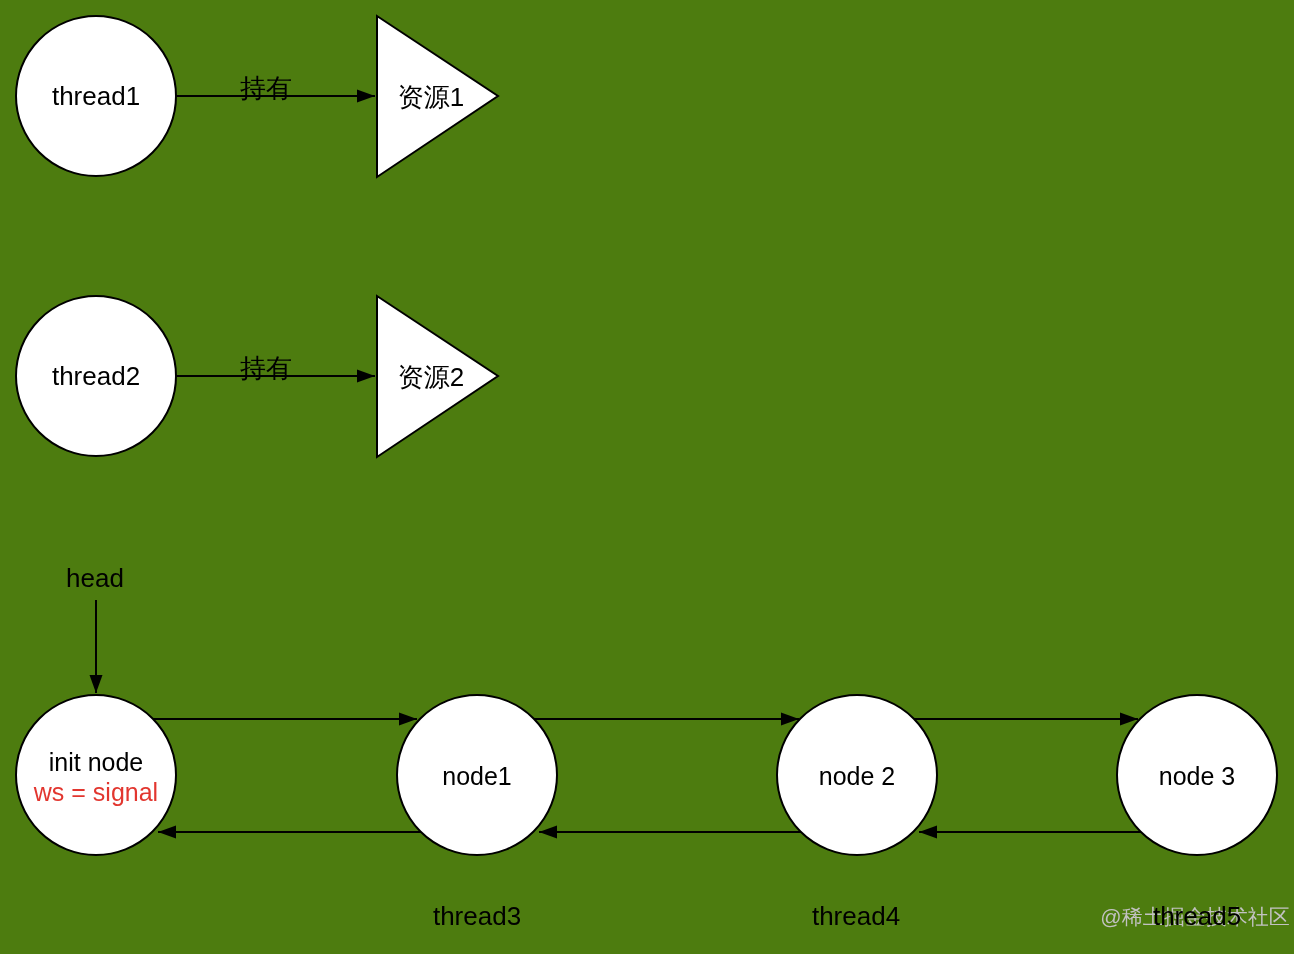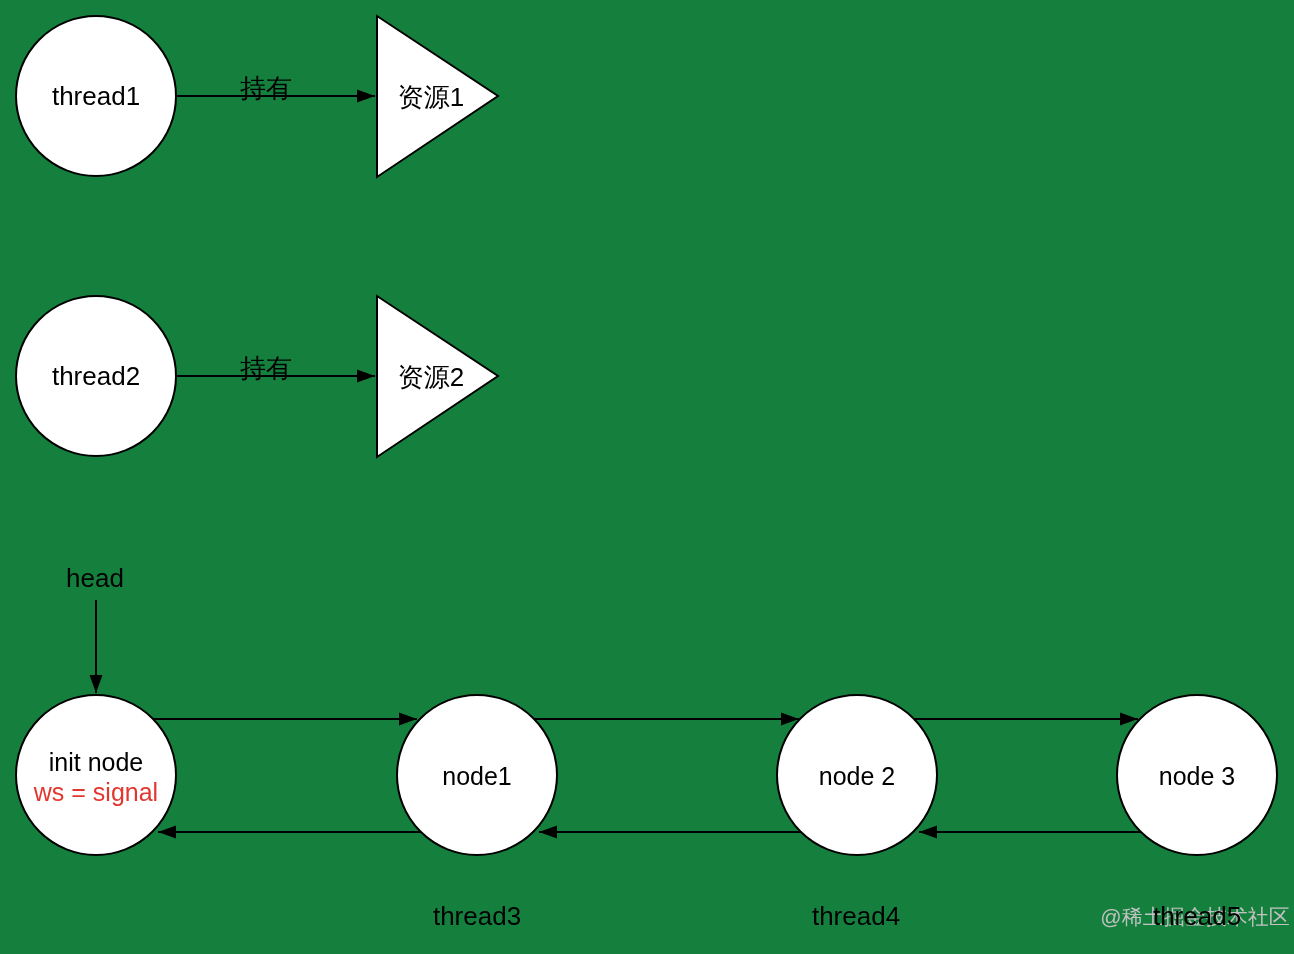--- a/index.html
+++ b/index.html
@@ -7,21 +7,21 @@
     padding: 0;
     background: #ffffff;
     width: 1294px;
     height: 954px;
     overflow: hidden;
   }
   .canvas {
     position: relative;
     width: 1294px;
     height: 954px;
-    background: #15803d;
+    background: #4d7c0f;
   }
   svg text {
     font-family: "Liberation Sans", "DejaVu Sans", sans-serif;
     fill: #000000;
   }
   svg .label-main   { font-size: 26px; }
   svg .label-cjk    { font-size: 26px; }
   svg .label-node   { font-size: 25px; }
   svg .label-status { font-size: 25px; fill: #e2362f; }
   svg .label-wm     { font-size: 21px; fill: #c2c2c2; }

